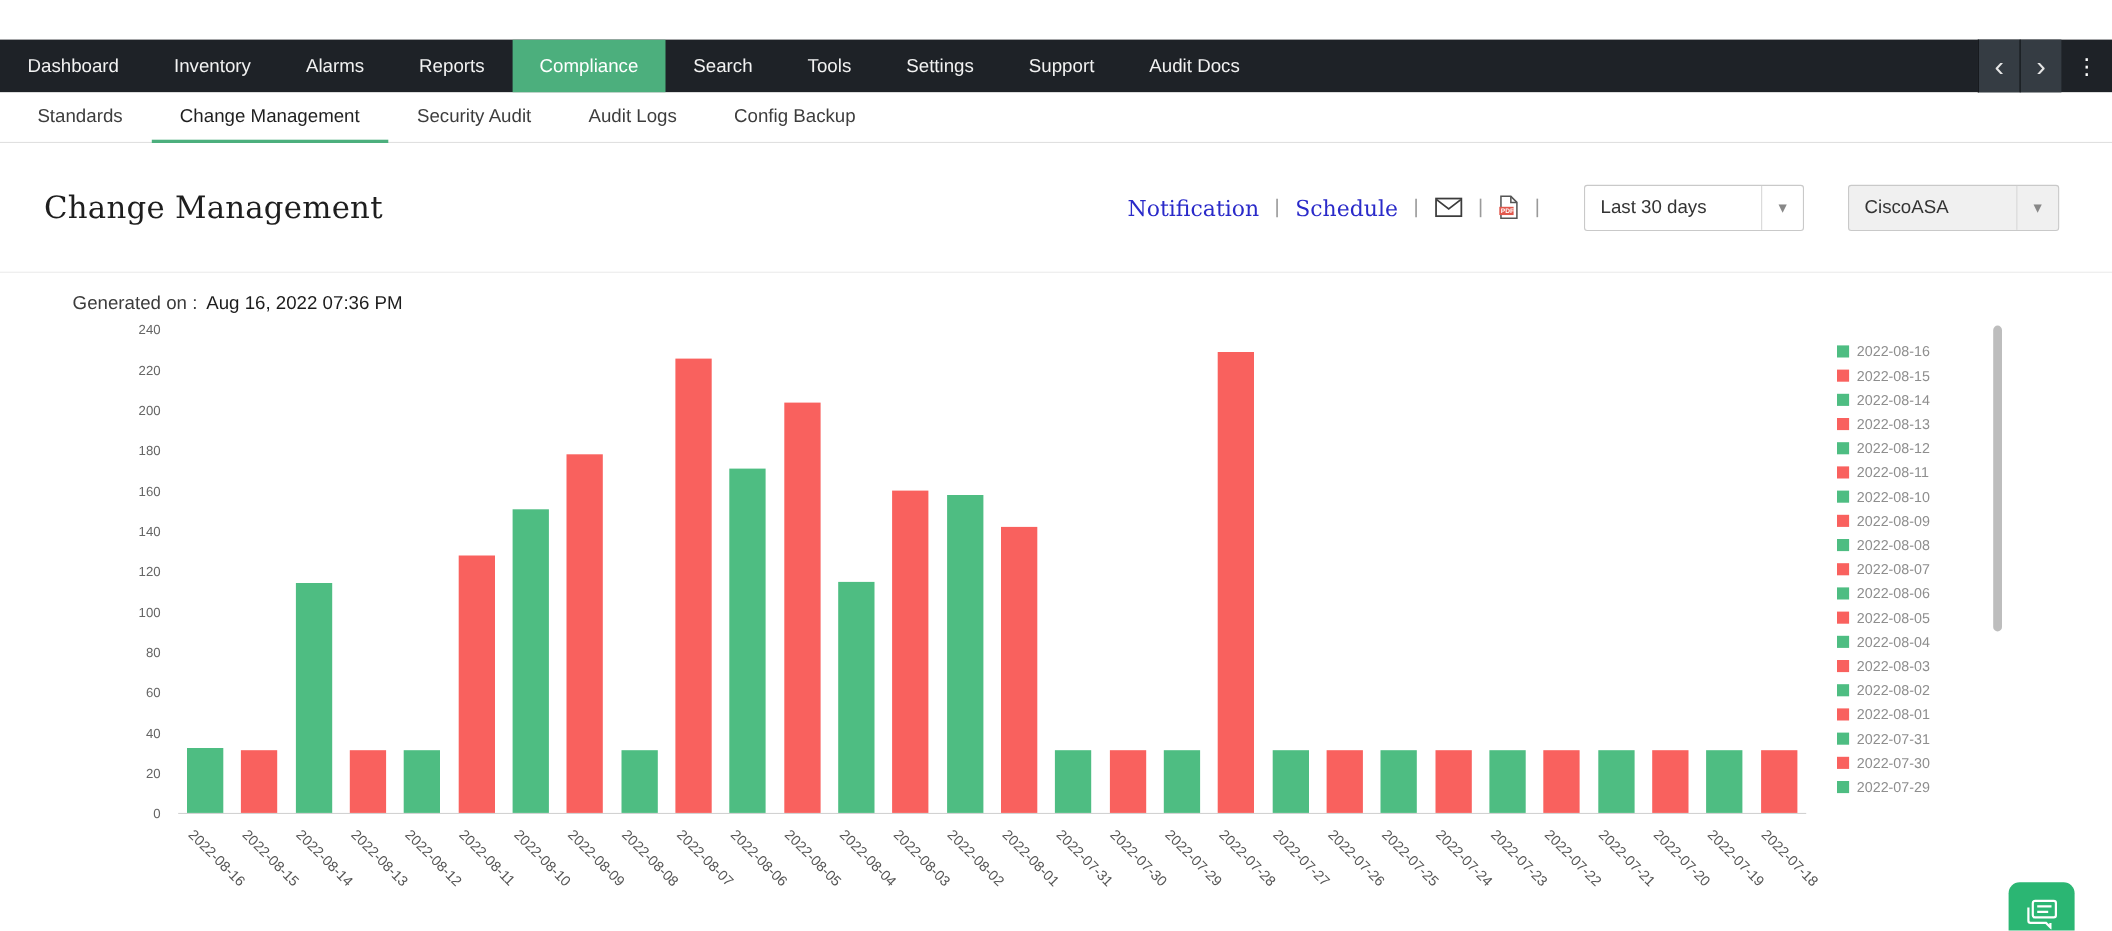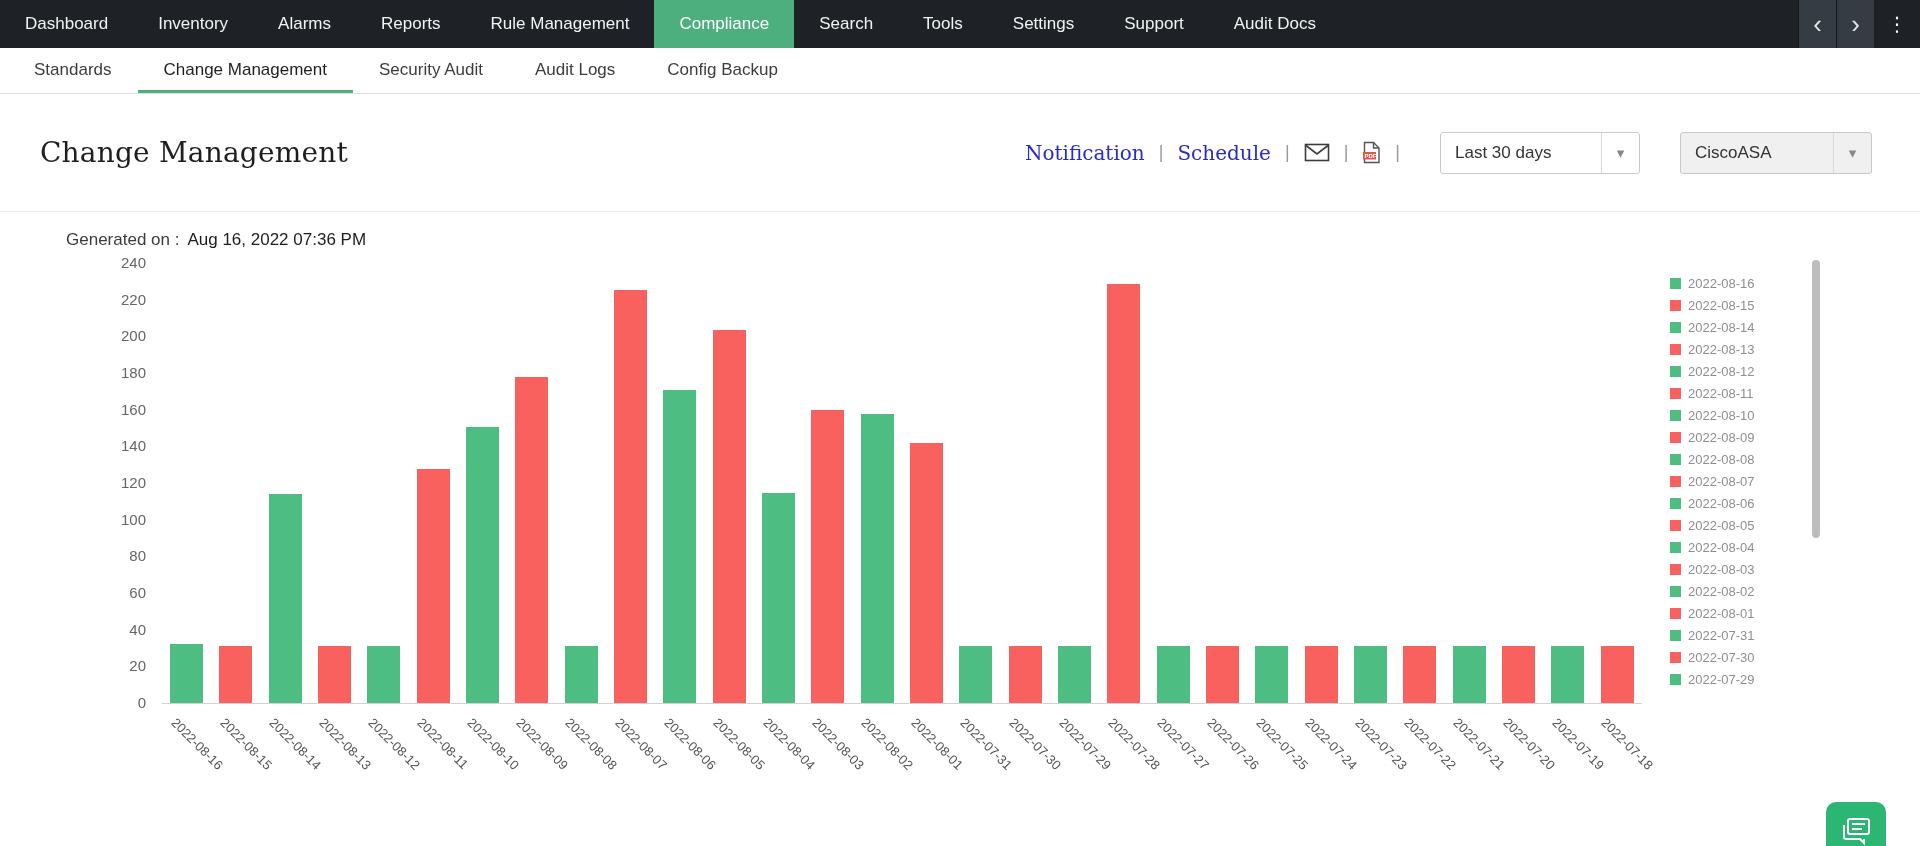--- a/index.html
+++ b/index.html
@@ -6,30 +6,30 @@
   html,body { width:1920px; height:846px; }
   body {
     font-family:"Liberation Sans", sans-serif;
     background:#ffffff;
     overflow:hidden;
     color:#222;
   }
   .app { position:relative; width:1920px; height:846px; overflow:hidden; }
 
   
-  .topnav { height:48px; background:var(--nav-bg,#1e2227); display:flex; align-items:stretch; }
+  .topnav { height:48px; background:var(--nav-bg,#1e2227); display:flex; align-items:stretch;margin-top:36px; }
   .nav-items { display:flex; flex:1; overflow:hidden; }
   .nav-item { padding:0 25px; line-height:48px; font-size:17px; color:#f2f2f2; cursor:pointer; white-space:nowrap; }
   .nav-item.active { background:var(--accent,#4caf7d); color:#fff; }
   .nav-right { display:flex; align-items:stretch; }
   .nav-arrow { width:38px; background:#353c43; border:none; border-left:1px solid #14171b; color:#e6e6e6; font-size:26px; line-height:46px; cursor:pointer; }
   .nav-kebab { width:46px; background:transparent; border:none; color:#ffffff; font-size:20px; cursor:pointer; }
 
   
-  .subtabs { height:46px; border-bottom:1px solid #e0e0e0; display:flex; padding-left:8px; background:#fff; }
+  .subtabs { height:46px; border-bottom:1px solid #e0e0e0; display:flex; padding-left:8px; background:#fff;align-items:center; }
   .tab { padding:0 26px; line-height:43px; font-size:17px; color:#3d3d3d; cursor:pointer; border-bottom:3px solid transparent; white-space:nowrap; }
   .tab.active { border-bottom-color:var(--accent,#4caf7d); color:#1f1f1f; }
 
   
   .page-header { display:flex; align-items:center; justify-content:space-between; padding:0 48px 0 40px; height:118px; border-bottom:1px solid #ececec; }
   .page-title { font-family:"DejaVu Serif","Liberation Serif",serif; font-size:28px; font-weight:500; color:#1e1e1e; letter-spacing:.2px; }
   .header-controls { display:flex; align-items:center; gap:14px; }
   .hdr-link { font-family:"DejaVu Serif","Liberation Serif",serif; font-size:20px; font-weight:400; color:var(--link-blue,#2a2ac9); cursor:pointer; text-decoration:none; }
   .pipe { color:#9a9a9a; font-size:18px; }
   .icon-btn { display:inline-flex; align-items:center; justify-content:center; cursor:pointer; }
@@ -37,21 +37,21 @@
   .dropdown .caret { width:38px; height:100%; display:flex; align-items:center; justify-content:center; border-left:1px solid #d8d8d8; color:#888; font-size:15px; }
   .dropdown.gray { background:#f0f0f0; width:192px; }
 
   
   .report { padding:18px 0 0 40px; position:relative;margin-left:26px; }
   .generated { font-size:17px; color:#3c3c3c; height:22px; }
   .generated .gen-value { color:#1d1d1d; margin-left:8px; }
 
   .chart { display:flex; margin-top:12px; }
   .y-axis { position:relative; width:96px; height:440px; flex:none; }
-  .y-tick { position:absolute; right:16px; font-size:15px; color:#666; }
+  .y-tick { position:absolute; right:16px; font-size:12px; color:#666; }
   .plot { position:relative; width:1480px; height:440px; border-bottom:1px solid #d2d2d2; flex:none; }
   .bars { display:flex; align-items:flex-end; height:100%; }
   .slot { flex:1; display:flex; justify-content:center; align-items:flex-end; height:100%; }
   .bar { width:33px; }
   .x-labels { position:absolute; top:100%; left:0; width:100%; height:95px; }
   .x-label { position:absolute; top:12px; font-size:13px; color:#555; white-space:nowrap; transform-origin:0 0; transform:translateX(-8px) rotate(45deg); }
 
   .legend { margin-left:28px; padding-top:8px; flex:none; }
   .legend-row { display:flex; align-items:center; height:22px; }
   .legend-swatch { width:11px; height:11px; margin-right:7px; flex:none; }
@@ -65,21 +65,20 @@
 <body>
 
 <div class="app">
 
   <header class="topnav">
     <nav class="nav-items">
         <div class="nav-item">Dashboard</div>
         <div class="nav-item">Inventory</div>
         <div class="nav-item">Alarms</div>
         <div class="nav-item">Reports</div>
-        <div class="nav-item">Rule Management</div>
         <div class="nav-item active">Compliance</div>
         <div class="nav-item">Search</div>
         <div class="nav-item">Tools</div>
         <div class="nav-item">Settings</div>
         <div class="nav-item">Support</div>
         <div class="nav-item">Audit Docs</div>
       </nav>
     <div class="nav-right">
       <button class="nav-arrow">
         <span>‹</span>

